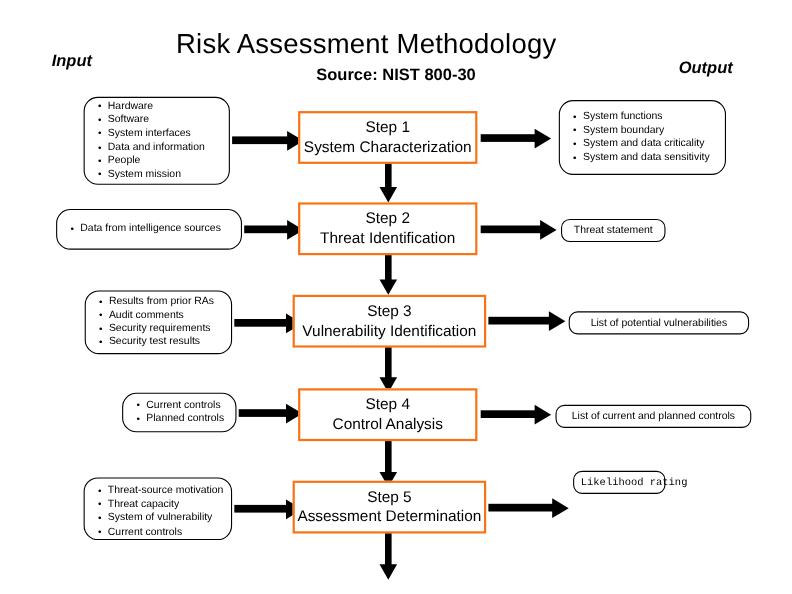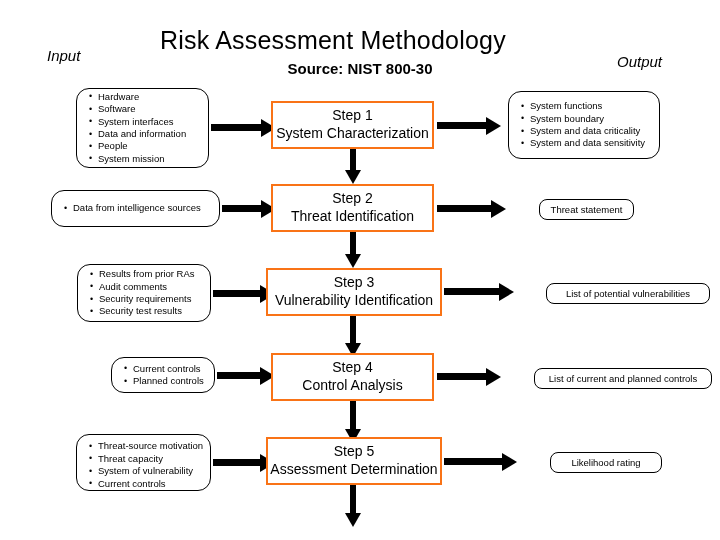--- a/index.html
+++ b/index.html
@@ -36,39 +36,39 @@
     top: 60px;
     width: 340px;
     text-align: center;
     font-size: 15px;
     font-weight: 700;
     white-space: nowrap;
   }
   .col-label {
     position: absolute;
     font-size: 15px;
-    font-weight: 400;
+    font-weight: 700;
     font-style: italic;
     white-space: nowrap;
   }
   .col-label.input  { left: 47px;  top: 47px; }
   .col-label.output { left: 617px; top: 53px; }
 
   
   .node {
     position: absolute;
     box-sizing: border-box;
     background: #ffffff;
     border: 1px solid #000000;
     display: flex;
     flex-direction: column;
     justify-content: center;
   }
   .node.rounded { border-radius: 13px; }
-  .node.rounded-sm { border-radius: 8px; margin-left: 29px; }
+  .node.rounded-sm { border-radius: 8px; }
 
   .step-box {
     border: 2px solid #f97316;
     align-items: center;
     text-align: right;
   }
   .step-line-1 {
     font-size: 14px;
     line-height: 17px;
     white-space: nowrap;
@@ -261,19 +261,19 @@
 
   <div class="arrow-h" style="left:213px; top:459px; width:48px;"></div>
 
   <div class="node step-box" style="left:266px; top:437px; width:176px; height:48px;">
     <div class="step-line-1">Step 5</div>
     <div class="step-line-2">Assessment Determination</div>
   </div>
 
   <div class="arrow-h" style="left:444px; top:458px; width:59px;"></div>
 
-  <div class="node rounded-sm" style="left:521px; top:452px; width:112px; height:21px;">
+  <div class="node rounded-sm" style="left:521px; top:428px; width:84px; height:21px;font-family:Liberation Mono, monospace;">
     <div class="plain-label">Likelihood rating</div>
   </div>
 
   <div class="arrow-v" style="left:350px; top:485px; height:29px;"></div>
 
 </div>
 
 </body></html>

